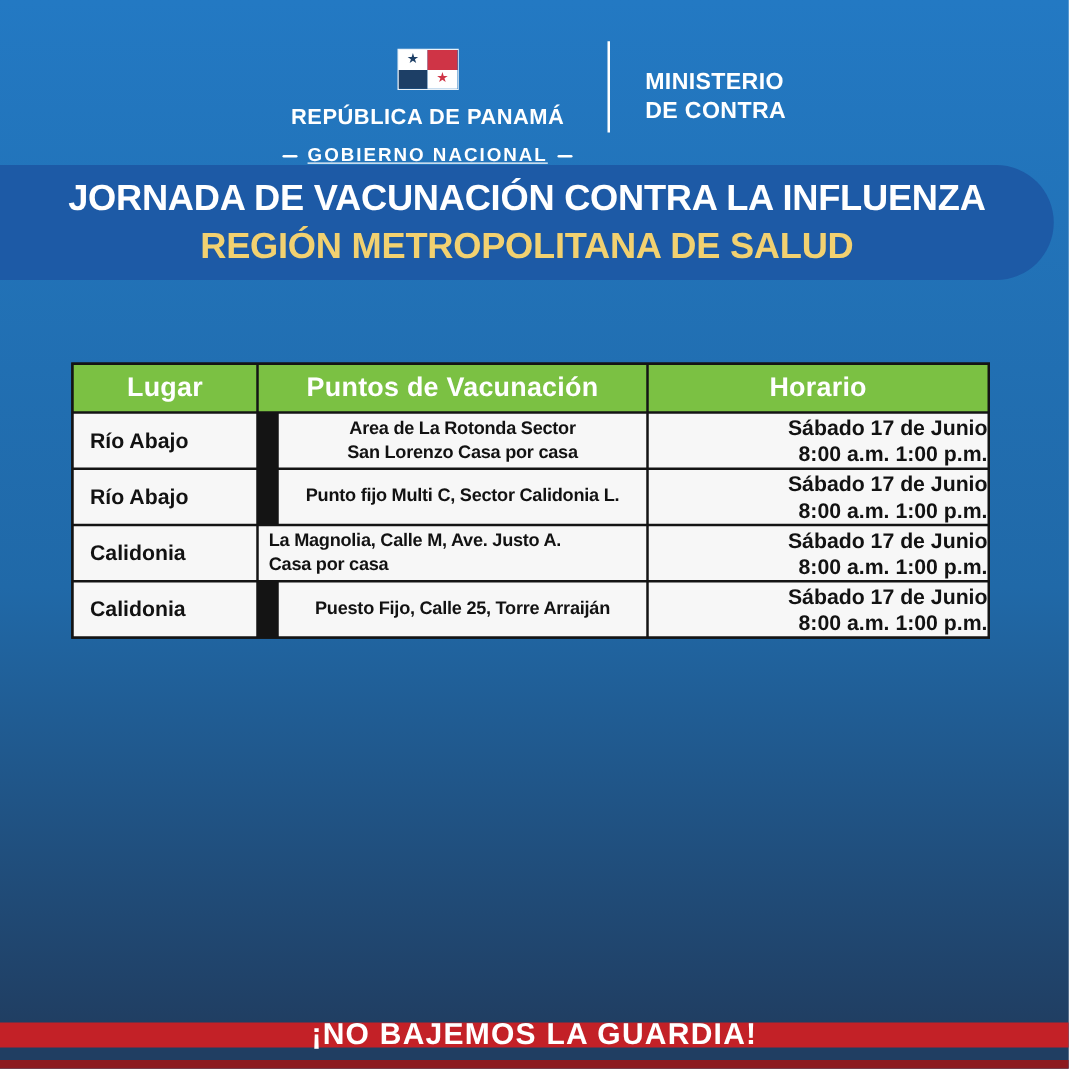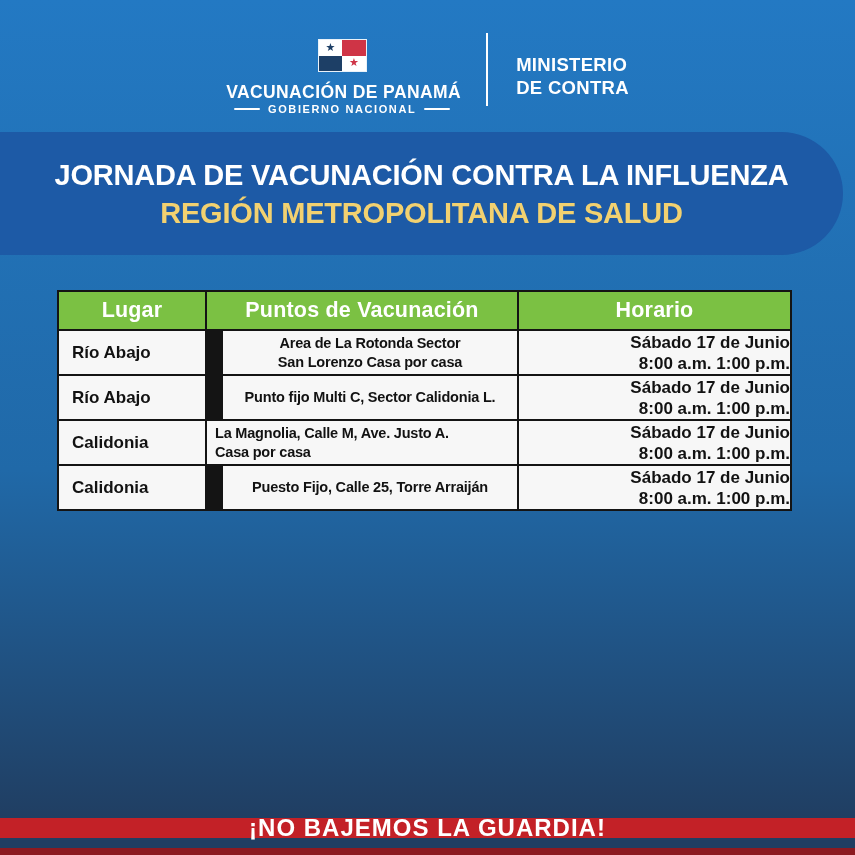--- a/index.html
+++ b/index.html
@@ -31,32 +31,32 @@
   .flag .star{
     position:absolute;top:50%;left:50%;transform:translate(-50%,-52%);
     font-size:11px;line-height:1;
   }
   .q-tl .star{color:var(--flag-navy,#1d3f66);}
   .q-br .star{color:var(--flag-red,#cf3446);}
   .republic{
     margin-top:7px;font-size:17.5px;font-weight:bold;letter-spacing:.4px;white-space:nowrap;
   }
   .government{
-    margin-top:0;font-size:11px;font-weight:bold;letter-spacing:1.6px;
-    display:flex;align-items:center;justify-content:center;gap:8px;white-space:nowrap;
+    margin-top:12px;font-size:15px;font-weight:bold;letter-spacing:1.6px;
+    display:flex;align-items:center;justify-content:center;gap:8px;white-space:nowrap;text-decoration:underline;
   }
   .government::before,.government::after{
     content:"";display:block;width:26px;height:2px;background:#fff;border-radius:1px;
   }
   .gov-divider{width:2px;height:73px;background:#fff;margin:33px 28px 0 28px;}
   .gov-right{margin-top:53px;font-size:18.5px;font-weight:bold;line-height:1.25;letter-spacing:.3px;text-align:left;}
 
   
   .title-band{
-    position:absolute;left:0;top:132px;width:843px;height:123px;
+    position:absolute;left:0;top:132px;width:843px;height:92px;
     background:var(--band,#1d5aa6);
     border-radius:0 62px 62px 0;
     display:flex;flex-direction:column;justify-content:center;align-items:center;
     gap:0;
   }
   .title-line{
     color:#fff;font-weight:bold;font-size:29px;line-height:38px;
     letter-spacing:-.2px;white-space:nowrap;
   }
   .title-line.accent{color:var(--gold,#f2d170);}
@@ -105,21 +105,21 @@
 </head>
 <body>
 
 <div class="poster" style="--bg-top: #2379c3; --bg-bottom: #203e62; --band: #1d5aa6; --gold: #f2d170; --green: #7bc143; --red: #c32127; --dark-red: #8c1a20; --flag-red: #cf3446; --flag-navy: #1d3f66;">
 
   <div class="gov-header">
     <div class="gov-left">
       <span class="flag">
         <span class="q q-tl"><span class="star">★</span></span><span class="q q-tr"></span><span class="q q-bl"></span><span class="q q-br"><span class="star">★</span></span>
       </span>
-      <div class="republic">VACUNACIÓN DE PANAMÁ</div>
+      <div class="republic">REPÚBLICA DE PANAMÁ</div>
       <div class="government">GOBIERNO NACIONAL</div>
     </div>
     <div class="gov-divider"></div>
     <div class="gov-right">
       <div>MINISTERIO</div>
       <div>DE CONTRA</div>
     </div>
   </div>
 
   <div class="title-band">

